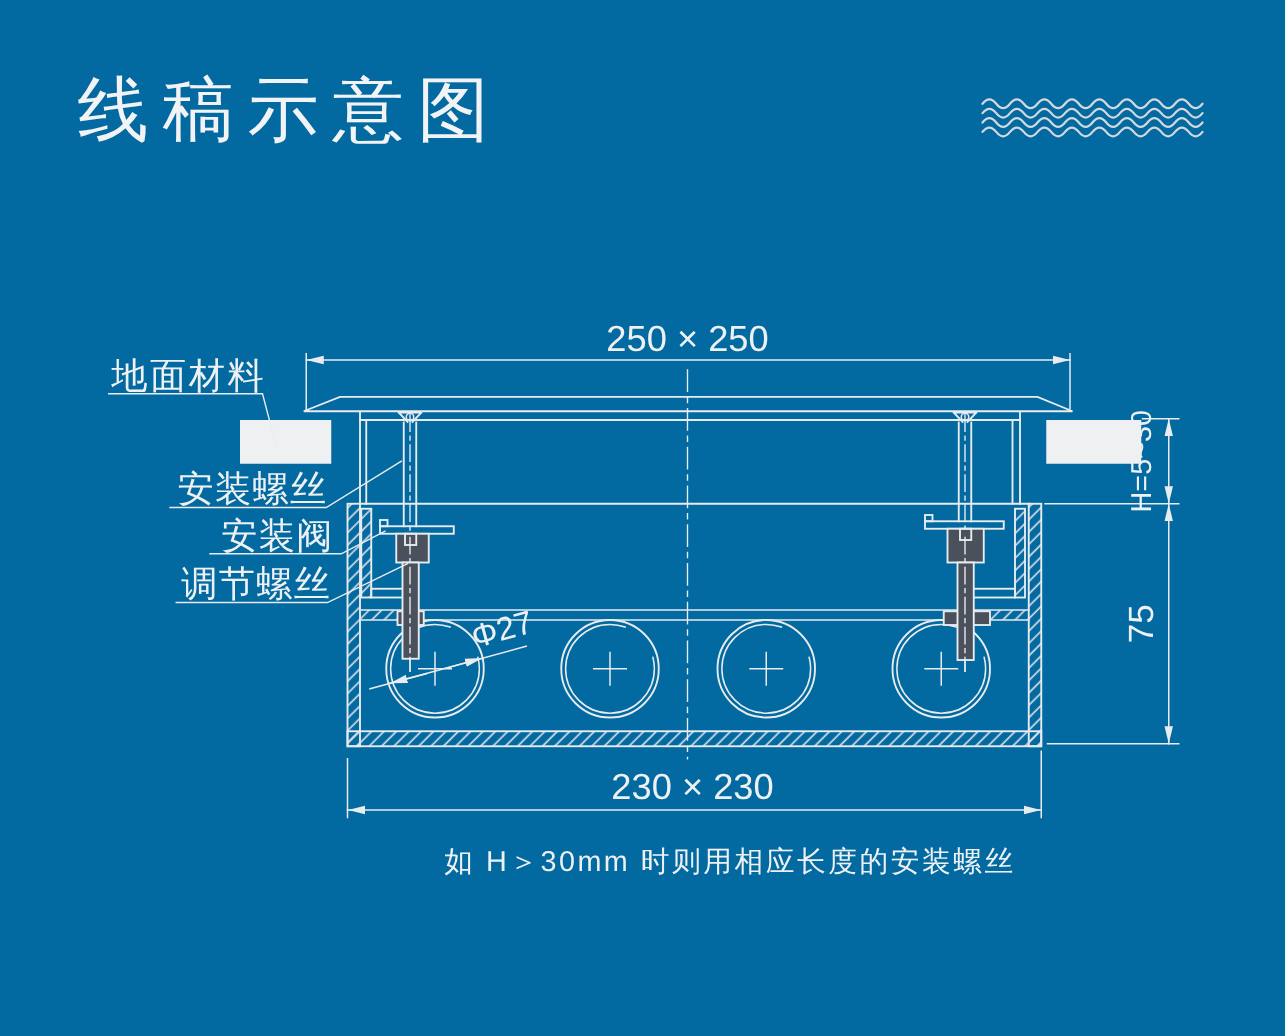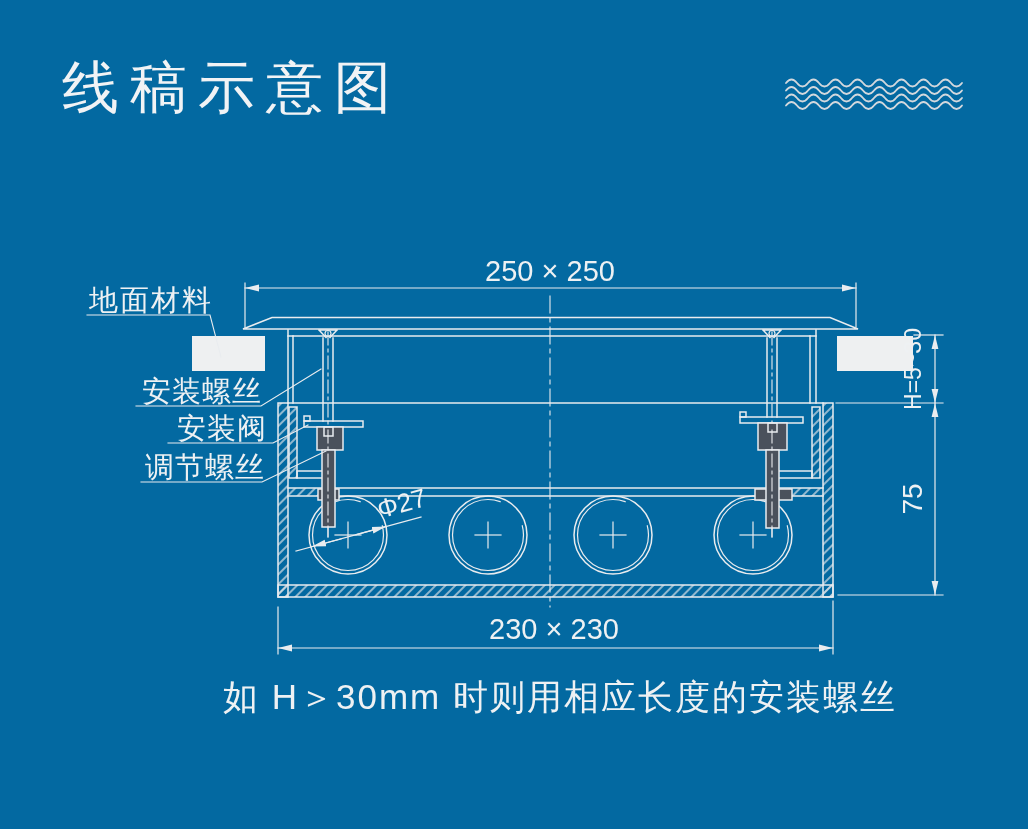--- a/index.html
+++ b/index.html
@@ -11,22 +11,22 @@
   }
   .page{position:relative;width:1028px;height:829px;background:#0369a1;}
   .title{
     position:absolute;left:62px;top:50px;
     font-size:57px;font-weight:300;letter-spacing:11px;
     color:#f1f3f5;white-space:nowrap;
   }
   .waves{position:absolute;left:782px;top:72px;}
   .drawing-svg{position:absolute;left:0;top:0;}
   .footnote{
-    position:absolute;left:560px;top:674px;transform:translateX(-50%);
-    font-size:35px;font-weight:300;letter-spacing:2px;
+    position:absolute;left:584px;top:674px;transform:translateX(-50%);
+    font-size:23px;font-weight:300;letter-spacing:2px;
     color:#eef1f3;white-space:nowrap;
   }
   text{font-family:"Liberation Sans", sans-serif;}
 </style>
 </head>
 <body>
 
 <div class="page">
 
   <div class="title">线稿示意图</div>

